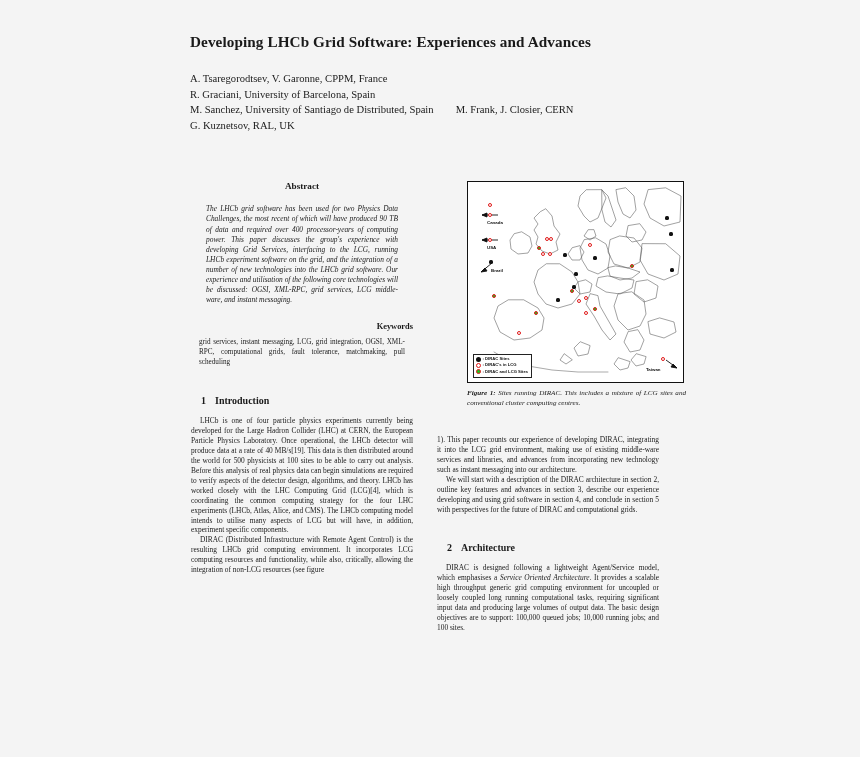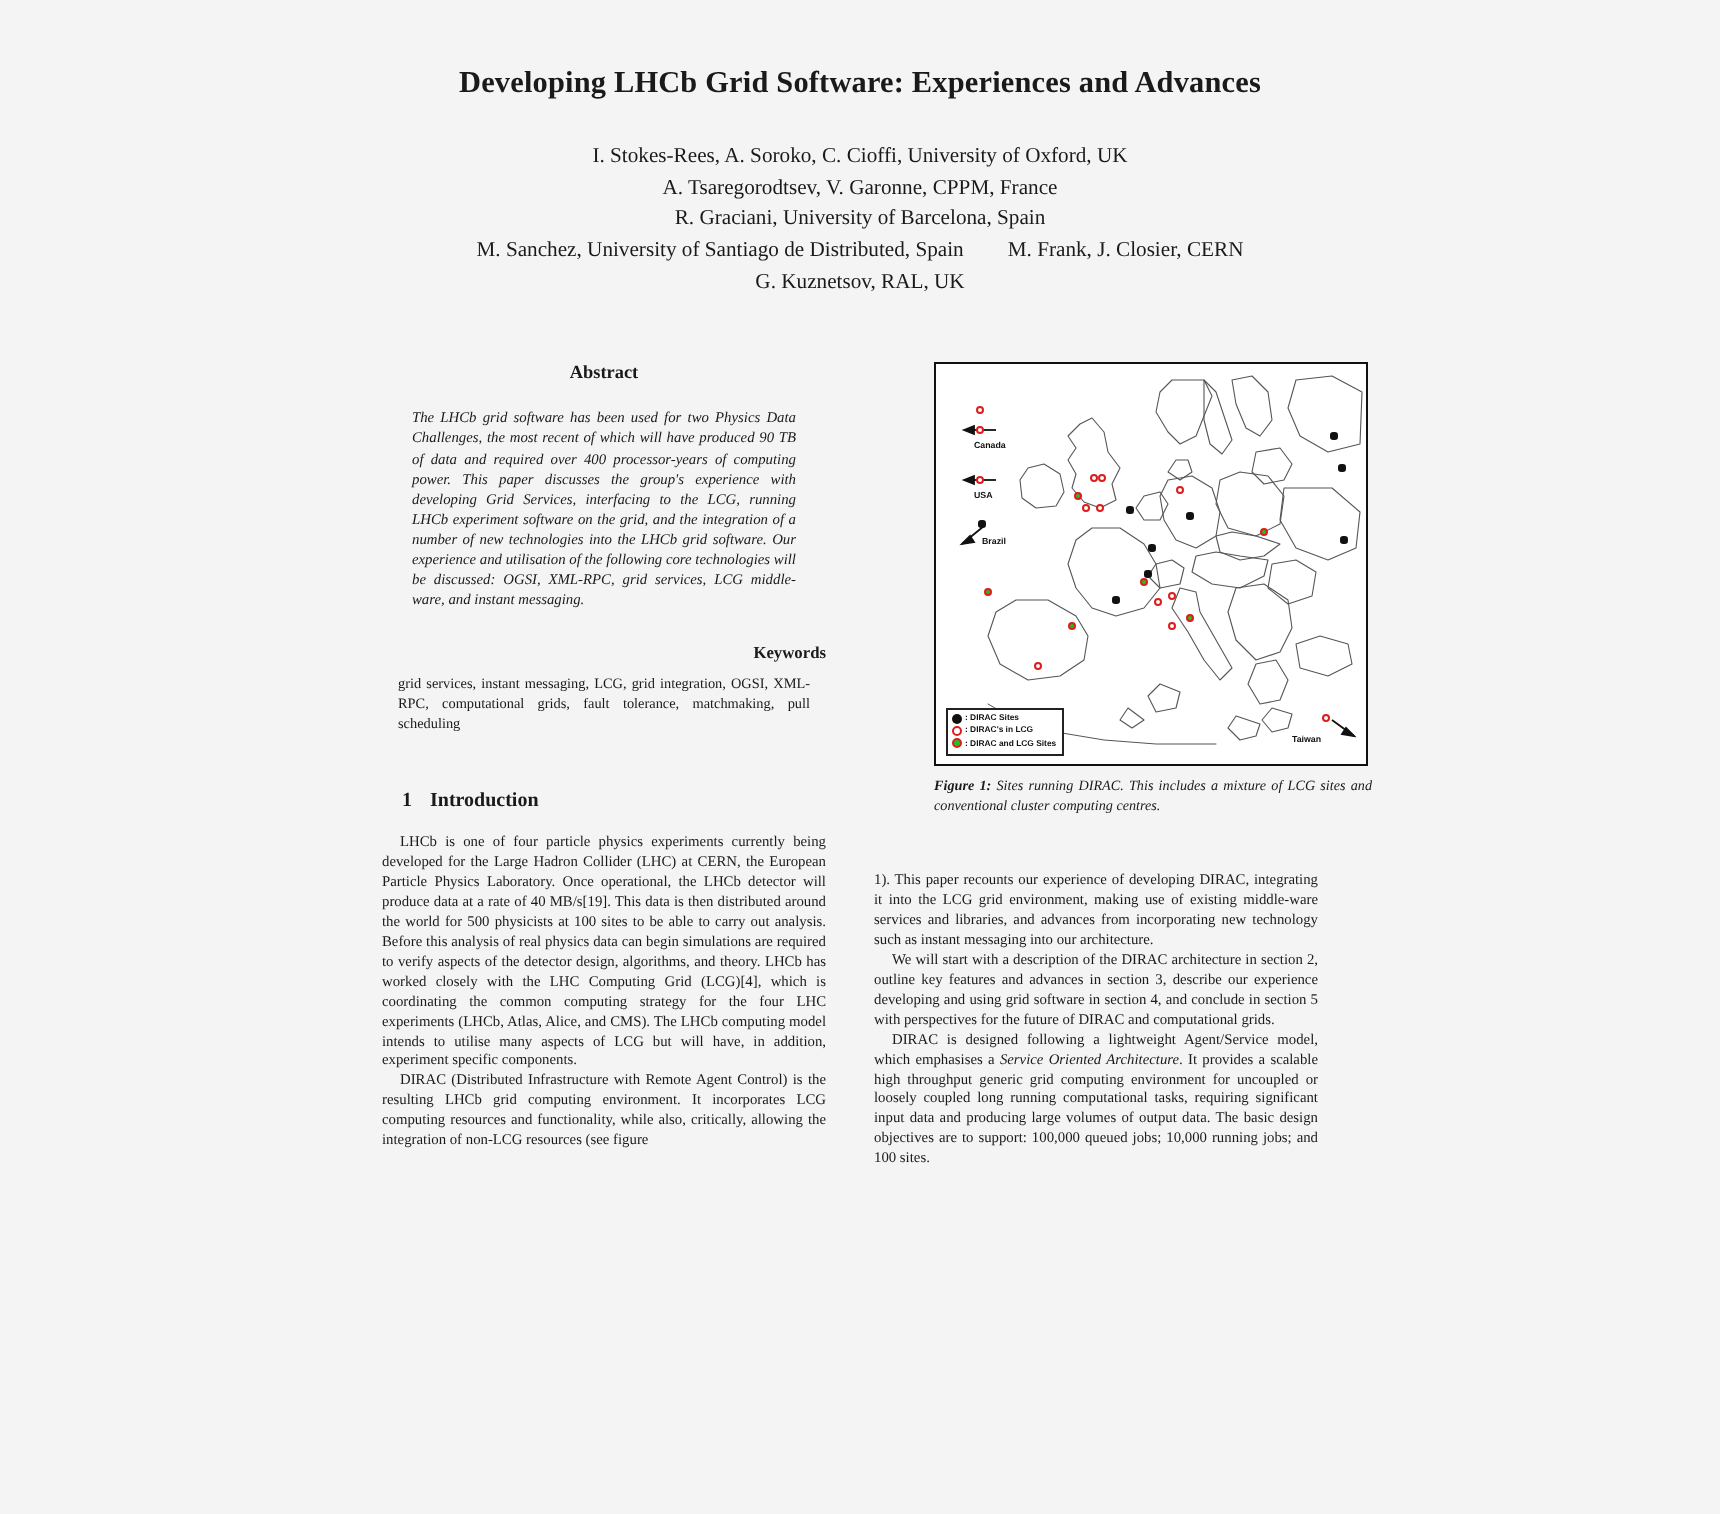--- a/index.html
+++ b/index.html
@@ -20,21 +20,20 @@
     height: 757px;
     background: #f4f4f4;
   }
 
   
   .title-block {
     position: absolute;
     left: 190px;
     top: 32px;
     width: 480px;
-    text-align: center;
   }
   .paper-title {
     font-size: 15.2px;
     font-weight: bold;
     letter-spacing: 0.1px;
     line-height: 1.25;
   }
   .authors {
     margin-top: 20px;
     font-size: 10.6px;
@@ -178,21 +177,20 @@
   }
 </style>
 </head>
 <body>
 
 <div class="page">
 
   <div class="title-block">
     <div class="paper-title">Developing LHCb Grid Software: Experiences and Advances</div>
     <div class="authors">
-      <div class="author-line">I. Stokes-Rees, A. Soroko, C. Cioffi, University of Oxford, UK</div>
       <div class="author-line">A. Tsaregorodtsev, V. Garonne, CPPM, France</div>
       <div class="author-line">R. Graciani, University of Barcelona, Spain</div>
       <div class="author-line"><span>M. Sanchez, University of Santiago de Distributed, Spain</span><span class="author-gap"></span><span>M. Frank, J. Closier, CERN</span></div>
       <div class="author-line">G. Kuznetsov, RAL, UK</div>
     </div>
   </div>
 
   <div class="col col-left">
 
     <div class="sec-center">Abstract</div>
@@ -205,20 +203,23 @@
       <span class="num">1</span><span>Introduction</span>
     </h2>
     <p class="body">LHCb is one of four particle physics experiments currently being developed for the Large Hadron Collider (LHC) at CERN, the European Particle Physics Laboratory. Once operational, the LHCb detector will produce data at a rate of 40 MB/s[19]. This data is then distributed around the world for 500 physicists at 100 sites to be able to carry out analysis. Before this analysis of real physics data can begin simulations are required to verify aspects of the detector design, algorithms, and theory. LHCb has worked closely with the LHC Computing Grid (LCG)[4], which is coordinating the common computing strategy for the four LHC experiments (LHCb, Atlas, Alice, and CMS). The LHCb computing model intends to utilise many aspects of LCG but will have, in addition, experiment specific components.</p>
     <p class="body" id="intro2-left">DIRAC (Distributed Infrastructure with Remote Agent Control) is the resulting LHCb grid computing environment. It incorporates LCG computing resources and functionality, while also, critically, allowing the integration of non-LCG resources (see figure</p>
   </div>
 
   <div class="col col-right" style="top:435px;">
     <p class="body cont" id="intro2-right">1). This paper recounts our experience of developing DIRAC, integrating it into the LCG grid environment, making use of existing middle-ware services and libraries, and advances from incorporating new technology such as instant messaging into our architecture.</p>
     <p class="body">We will start with a description of the DIRAC architecture in section 2, outline key features and advances in section 3, describe our experience developing and using grid software in section 4, and conclude in section 5 with perspectives for the future of DIRAC and computational grids.</p>
 
+    <h2 class="sec">
+      <span class="num">2</span><span>Architecture</span>
+    </h2>
     <p class="body">
       <span>DIRAC is designed following a lightweight Agent/Service model, which emphasises a </span><span class="it">Service Oriented Architecture</span><span>. It provides a scalable high throughput generic grid computing environment for uncoupled or loosely coupled long running computational tasks, requiring significant input data and producing large volumes of output data. The basic design objectives are to support: 100,000 queued jobs; 10,000 running jobs; and 100 sites.</span>
     </p>
   </div>
 
   <div class="figure">
     <div class="fig-frame">
 
       <svg class="map-svg" width="214" height="199" viewBox="0 0 214 199">
         <g stroke="#555" stroke-width="0.55" fill="none" stroke-linejoin="round" stroke-linecap="round">

